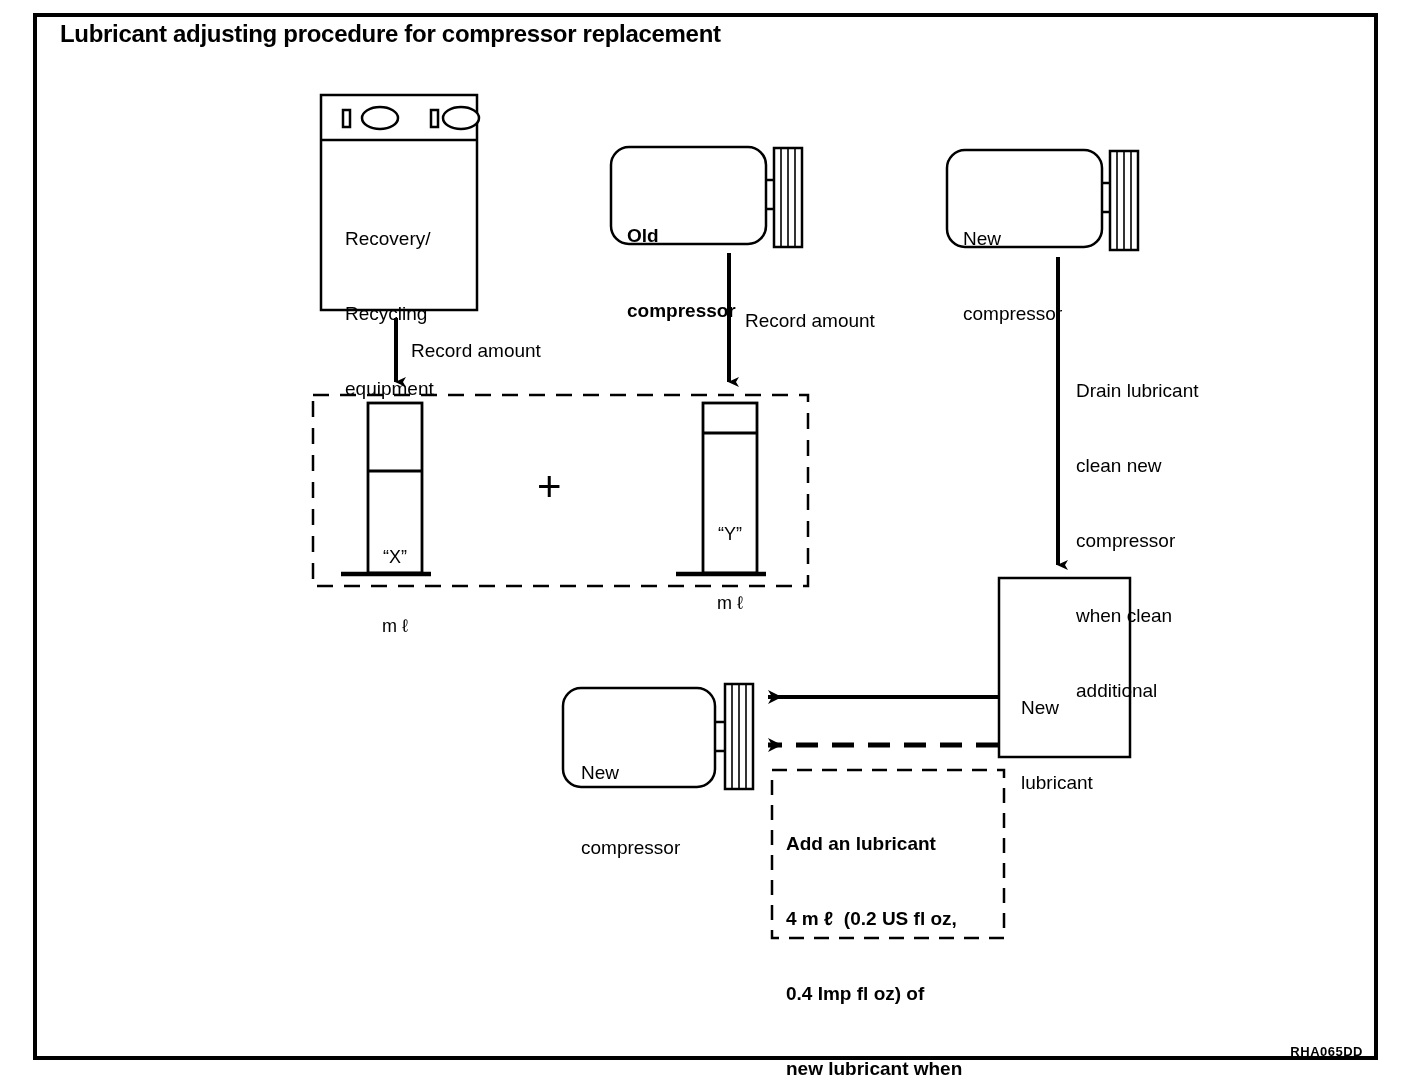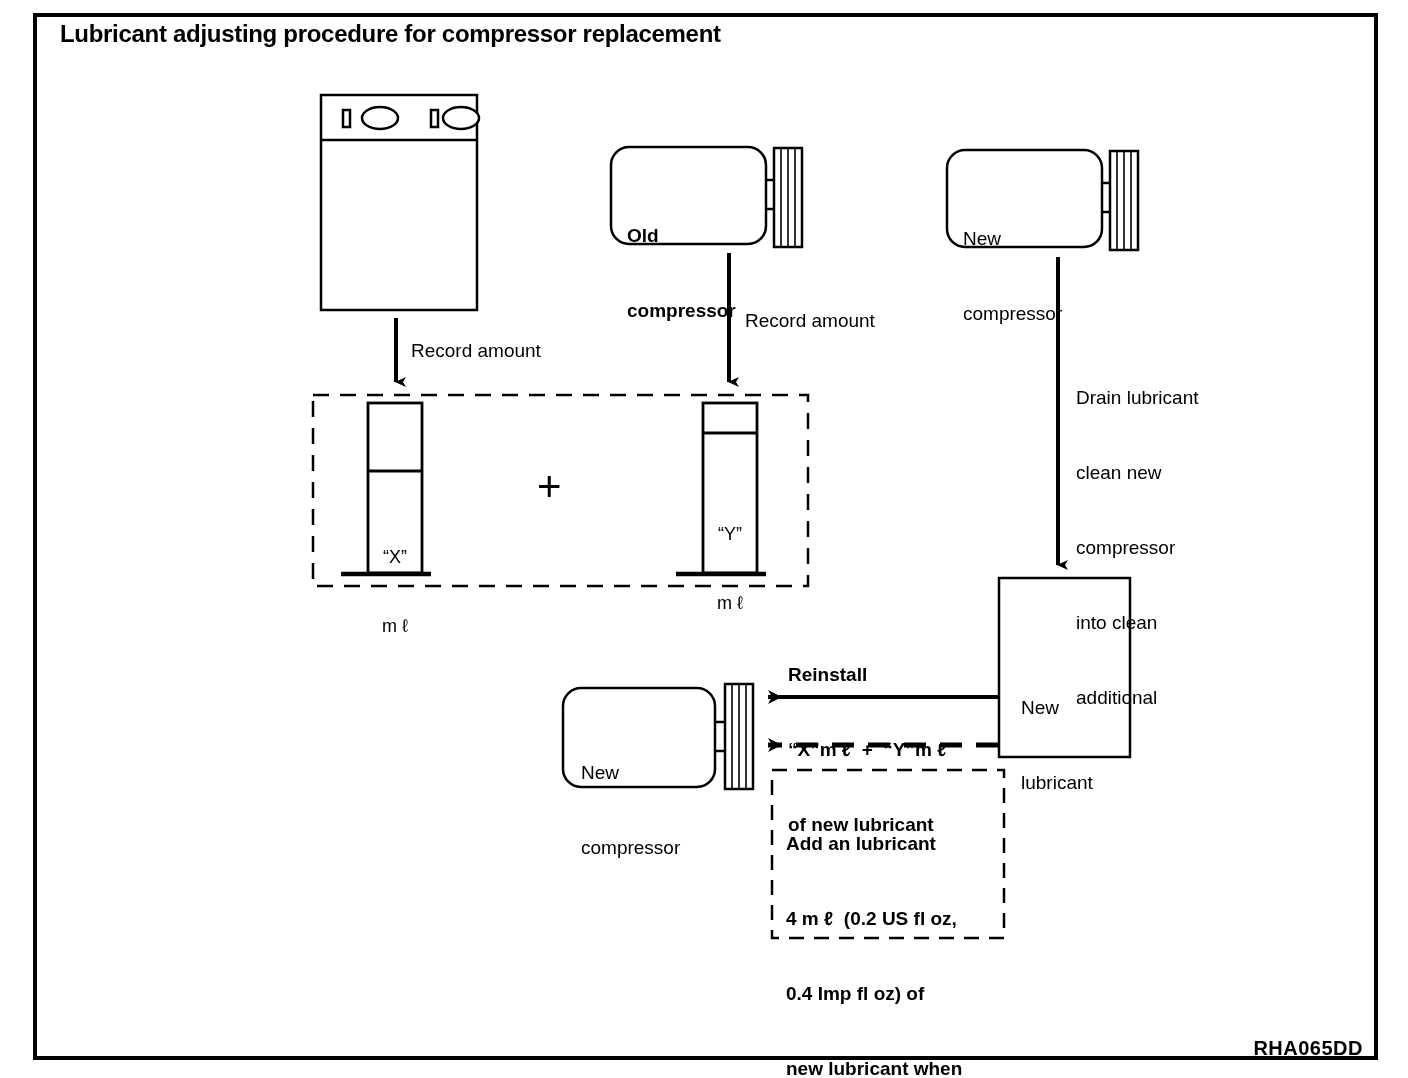--- a/index.html
+++ b/index.html
@@ -57,39 +57,39 @@
     line-height: 25px;
   }
   .cyl-lbl {
     font-size: 18px;
     line-height: 23px;
     text-align: center;
   }
   #fig-code {
     right: 45px;
     bottom: 20px;
-    font-size: 20px;
+    font-size: 13px;
     font-weight: bold;
     letter-spacing: 0.5px;
   }
   #plus-sign {
     left: 537px;
     top: 466px;
     font-size: 42px;
     font-weight: normal;
     line-height: 42px;
   }
   .eq-text { left: 345px; top: 176px; }
   .oldc-text { left: 627px; top: 173px; font-weight: bold; }
   .newc-text { left: 963px; top: 176px; }
   .newc2-text { left: 581px; top: 710px; }
   .newlub-text { left: 1021px; top: 645px; }
   .rec1-text { left: 411px; top: 338px; }
   .rec2-text { left: 745px; top: 308px; }
-  .drain-text { left: 1076px; top: 335px; }
+  .drain-text { left: 1076px; top: 328px; }
   .reinstall-text { left: 788px; top: 612px; }
   .addnote-text { left: 786px; top: 781px; }
   .x-text { left: 367px; top: 500px; width: 56px; }
   .y-text { left: 702px; top: 477px; width: 56px; }
 </style>
 </head>
 <body>
 
 <div id="page">
 
@@ -170,20 +170,25 @@
 
     <line x1="998" y1="697" x2="768" y2="697" stroke="#000000" stroke-width="4" marker-end="url(#arrowLeft)"></line>
 
     <line x1="998" y1="745" x2="768" y2="745" stroke="#000000" stroke-width="5" stroke-dasharray="22 14" marker-end="url(#arrowLeft)"></line>
 
     <rect x="772" y="770" width="232" height="168" fill="none" stroke="#000000" stroke-width="2.5" stroke-dasharray="15 10"></rect>
   </svg>
 
   <div class="txt" id="title">Lubricant adjusting procedure for compressor replacement</div>
 
+  <div class="txt lbl eq-text">
+    <div>Recovery/</div>
+    <div>Recycling</div>
+    <div>equipment</div>
+  </div>
 
   <div class="txt lbl oldc-text">
     <div>Old</div>
     <div>compressor</div>
   </div>
 
   <div class="txt lbl newc-text">
     <div>New</div>
     <div>compressor</div>
   </div>
@@ -199,29 +204,24 @@
   </div>
 
   <div class="txt lbl rec1-text">Record amount</div>
 
   <div class="txt lbl rec2-text">Record amount</div>
 
   <div class="txt lbl drain-text">
     <div>Drain lubricant</div>
     <div>clean new</div>
     <div>compressor</div>
-    <div>into clean</div>
+    <div>when clean</div>
     <div>additional</div>
   </div>
 
-  <div class="txt lbl-bold reinstall-text">
-    <div>Reinstall</div>
-    <div>“X”m ℓ  +  “Y”m ℓ</div>
-    <div>of new lubricant</div>
-  </div>
 
   <div class="txt lbl-bold addnote-text">
     <div>Add an lubricant</div>
     <div>4 m ℓ  (0.2 US fl oz,</div>
     <div>0.4 Imp fl oz) of</div>
     <div>new lubricant when</div>
     
     
   </div>
 

